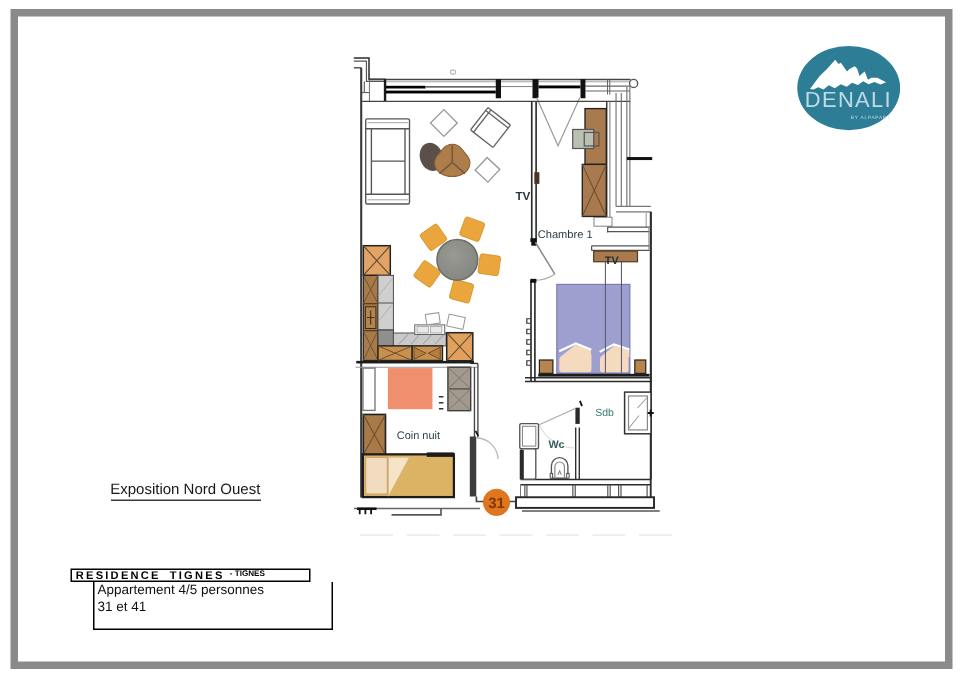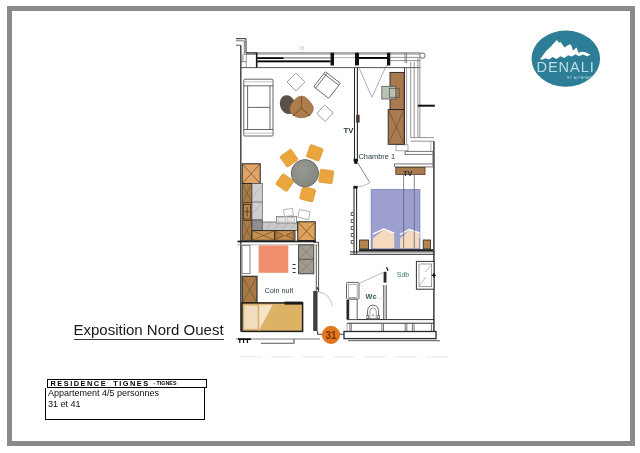--- a/index.html
+++ b/index.html
@@ -1,24 +1,24 @@
 <!DOCTYPE html>
 <html><head>
 <meta charset="utf-8">
 <style>
 html,body{margin:0;padding:0;background:#fff;width:640px;height:453px;overflow:hidden;}
 *{font-family:"Liberation Sans",sans-serif;box-sizing:border-box;}
 #frame{position:absolute;left:7px;top:6px;width:628px;height:440px;border:5.5px solid #8a8a8a;}
 #plan{position:absolute;left:0;top:0;}
 .lbl{position:absolute;white-space:nowrap;}
-#expo{left:73.5px;top:321px;font-size:15px;color:#181814;border-bottom:1px solid #3a3a3a;padding-bottom:1px;}
+#expo{left:73.5px;top:321px;font-size:10px;color:#181814;border-bottom:1px solid #3a3a3a;padding-bottom:1px;}
 #tb1{left:46.5px;top:378.6px;width:160px;height:9.4px;border:1px solid #000;background:#fff;display:flex;align-items:center;padding-left:3px;}
 #tb1 b{font-size:7.4px;font-weight:700;letter-spacing:1.5px;word-spacing:2.5px;color:#000;}
 #tb1 span{font-size:5.4px;font-weight:700;color:#000;margin-left:2px;}
-#tb2{left:45px;top:388px;width:160px;height:31.8px;border:1px solid #000;border-top:none;background:#fff;padding:0px 0 0 2px;font-size:9px;color:#101010;line-height:10.5px;}
+#tb2{left:62px;top:388px;width:160px;height:31.8px;border:1px solid #000;border-top:none;background:#fff;padding:0px 0 0 2px;font-size:9px;color:#101010;line-height:10.5px;}
 </style>
 </head>
 <body>
 <div id="frame"></div>
 <svg id="plan" width="640" height="453" viewBox="0 0 640 453">
 <defs>
       <radialGradient id="tgrad" cx="0.42" cy="0.38" r="0.75">
         <stop offset="0" stop-color="#9a9a94"></stop>
         <stop offset="1" stop-color="#82827c"></stop>
       </radialGradient>

